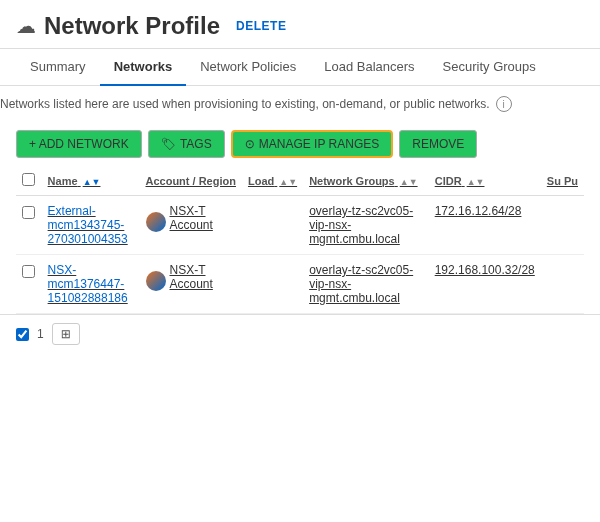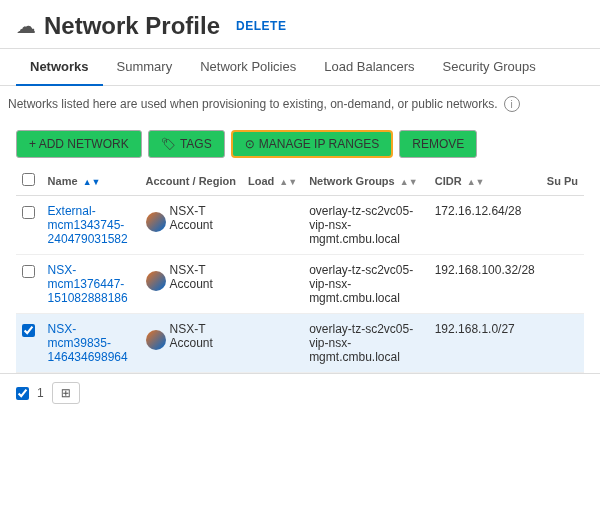--- a/index.html
+++ b/index.html
@@ -7,29 +7,29 @@
 
     .header { display: flex; align-items: center; padding: 12px 16px 8px; border-bottom: 1px solid #ddd; }
     .cloud-icon { margin-right: 8px; color: #555; font-size: 20px; }
     .page-title { font-size: 24px; font-weight: 600; color: #333; margin-right: 16px; }
     .delete-btn { color: #0066cc; font-size: 12px; font-weight: 600; letter-spacing: 0.5px; cursor: pointer; text-transform: uppercase; }
 
     .nav-tabs { display: flex; border-bottom: 1px solid #ddd; padding: 0 16px; }
     .nav-tab { padding: 10px 14px; font-size: 13px; color: #555; cursor: pointer; border-bottom: 2px solid transparent; margin-bottom: -1px; }
     .nav-tab.active { color: #333; border-bottom: 2px solid #0066cc; font-weight: 600; }
 
-    .info-bar { padding: 10px 8px; font-size: 12px; color: #555; display: flex; align-items: center; gap: 6px; }
+    .info-bar { padding: 10px 0; font-size: 12px; color: #555; display: flex; align-items: center; gap: 6px; }
     .info-icon { width: 16px; height: 16px; border-radius: 50%; border: 1px solid #888; display: inline-flex; align-items: center; justify-content: center; font-size: 10px; color: #888; flex-shrink: 0; }
 
     .toolbar { display: flex; padding: 8px 16px; gap: 6px; }
     .tool-btn { display: flex; align-items: center; gap: 4px; padding: 5px 12px; border: 1px solid #aaa; border-radius: 3px; background: #22c55e; color: #333; font-size: 12px; cursor: pointer; }
     .tool-btn.highlighted { border: 2px solid #f5a623; border-radius: 4px; }
 
     .table-container { padding: 0 16px; overflow-x: hidden; }
-    table { width: 100%; border-collapse: collapse; font-size: 12px; }
+    table { width: 100%; border-collapse: collapse; font-size: 12px; text-decoration: underline; }
     thead tr { border-bottom: 1px solid #ddd; }
     th { padding: 7px 6px; text-align: left; color: #555; font-weight: 600; font-size: 11px; white-space: nowrap; }
     td { padding: 8px 6px; vertical-align: top; border-bottom: 1px solid #eee; }
     .col-check { width: 28px; }
     .col-name { width: 120px; }
     .col-account { width: 100px; }
     .col-zone { width: 60px; }
     .col-domain { width: 145px; }
     .col-cidr { width: 100px; }
     .col-su { width: 40px; }
@@ -55,22 +55,22 @@
 </head>
 <body>
 
 <div class="header">
   <span class="cloud-icon">☁</span>
   <span class="page-title">Network Profile</span>
   <span class="delete-btn">DELETE</span>
 </div>
 
 <div class="nav-tabs">
+  <div class="nav-tab">Summary</div>
   <div class="nav-tab active">Networks</div>
-  <div class="nav-tab">Summary</div>
   <div class="nav-tab">Network Policies</div>
   <div class="nav-tab">Load Balancers</div>
   <div class="nav-tab">Security Groups</div>
 </div>
 
 <div class="info-bar">
   <span>Networks listed here are used when provisioning to existing, on-demand, or public networks.</span>
   <span class="info-icon">i</span>
 </div>
 
@@ -117,21 +117,21 @@
           <span>Su Pu</span>
         </th>
       </tr>
     </thead>
     <tbody id="table-body">
     <tr>
       <td class="col-check checkbox-cell">
         <input type="checkbox" style="">
       </td>
       <td class="col-name">
-        <span class="link-text">External-mcm1343745-240479031582</span>
+        <span class="link-text">External-mcm1343745-270301004353</span>
       </td>
       <td class="col-account">
         <div class="account-cell">
           <div class="account-icon"></div>
           <span>NSX-T Account</span>
         </div>
       </td>
       <td class="col-zone"></td>
       <td class="col-domain">overlay-tz-sc2vc05-vip-nsx-mgmt.cmbu.local</td>
       <td class="col-cidr">172.16.12.64/28</td>
@@ -148,38 +148,20 @@
         <div class="account-cell">
           <div class="account-icon"></div>
           <span>NSX-T Account</span>
         </div>
       </td>
       <td class="col-zone"></td>
       <td class="col-domain">overlay-tz-sc2vc05-vip-nsx-mgmt.cmbu.local</td>
       <td class="col-cidr">192.168.100.32/28</td>
       <td class="col-su"></td>
     </tr>
-        <tr class="row-selected">
-      <td class="col-check checkbox-cell">
-        <input type="checkbox" checked="" style="accent-color: rgb(0, 102, 204);">
-      </td>
-      <td class="col-name">
-        <span class="link-text">NSX-mcm39835-146434698964</span>
-      </td>
-      <td class="col-account">
-        <div class="account-cell">
-          <div class="account-icon"></div>
-          <span>NSX-T Account</span>
-        </div>
-      </td>
-      <td class="col-zone"></td>
-      <td class="col-domain">overlay-tz-sc2vc05-vip-nsx-mgmt.cmbu.local</td>
-      <td class="col-cidr">192.168.1.0/27</td>
-      <td class="col-su"></td>
-    </tr>
       </tbody>
   </table>
 </div>
 
 <div class="footer">
   <input type="checkbox" checked="" class="checked-blue" style="">
   <span class="footer-count">1</span>
   <button class="pagination-btn">⊞</button>
 </div>
 

